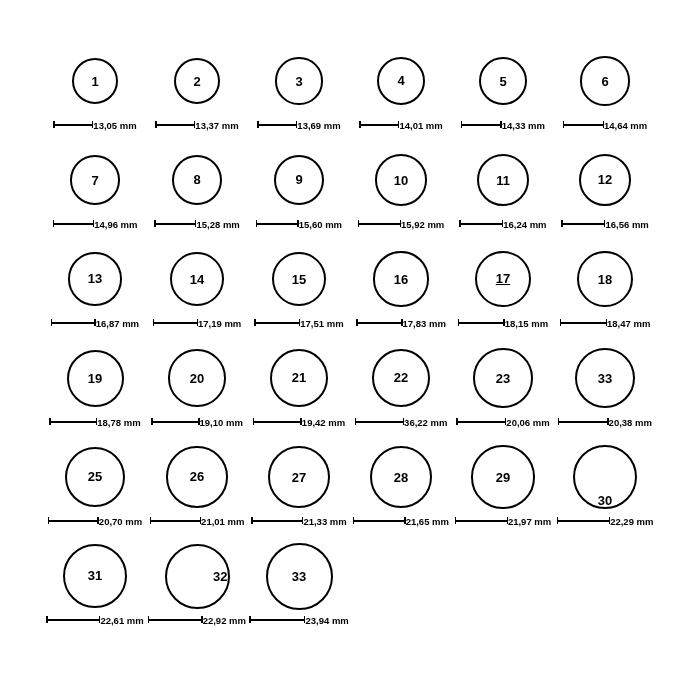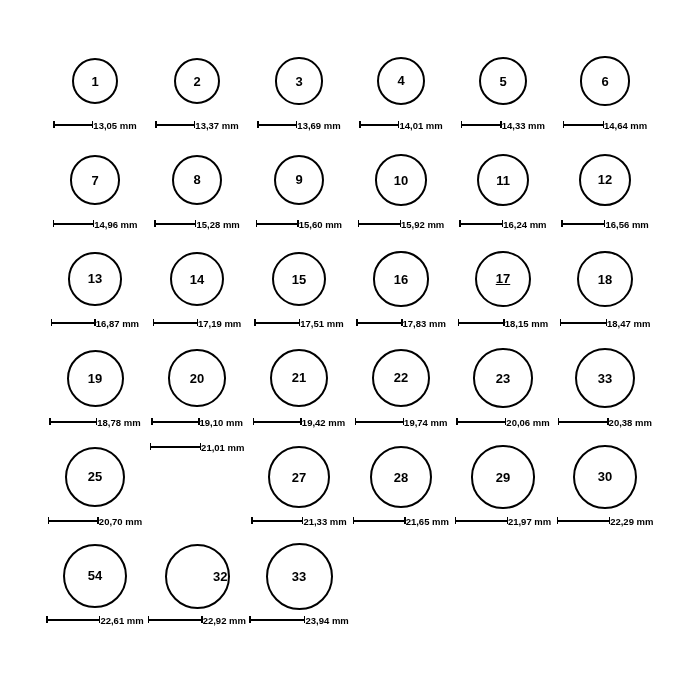--- a/index.html
+++ b/index.html
@@ -416,21 +416,21 @@
           <div class="ring-circle" style="width: 58.9px; height: 58.9px;">
             <span class="ring-number">22</span>
           </div>
         </div>
         <div class="measure">
           <div class="measure-bar" style="width: 49.5px;">
             <div class="line"></div>
             <div class="cap left"></div>
             <div class="cap right"></div>
           </div>
-          <div class="measure-label">19,74 mm</div>
+          <div class="measure-label">36,22 mm</div>
         </div>
       </div>
       <div class="size-cell">
         <div class="circle-wrap">
           <div class="ring-circle" style="width: 59.5px; height: 59.5px;">
             <span class="ring-number">23</span>
           </div>
         </div>
         <div class="measure">
           <div class="measure-bar" style="width: 50px;">
@@ -465,20 +465,25 @@
         <div class="measure">
           <div class="measure-bar" style="width: 51px;">
             <div class="line"></div>
             <div class="cap left"></div>
             <div class="cap right"></div>
           </div>
           <div class="measure-label">20,70 mm</div>
         </div>
       </div>
       <div class="size-cell">
+        <div class="circle-wrap">
+          <div class="ring-circle" style="width: 61.3px; height: 61.3px;">
+            <span class="ring-number">26</span>
+          </div>
+        </div>
         <div class="measure">
           <div class="measure-bar" style="width: 51.5px;">
             <div class="line"></div>
             <div class="cap left"></div>
             <div class="cap right"></div>
           </div>
           <div class="measure-label">21,01 mm</div>
         </div>
       </div>
       <div class="size-cell">
@@ -521,37 +526,37 @@
           <div class="measure-bar" style="width: 53.1px;">
             <div class="line"></div>
             <div class="cap left"></div>
             <div class="cap right"></div>
           </div>
           <div class="measure-label">21,97 mm</div>
         </div>
       </div>
       <div class="size-cell">
         <div class="circle-wrap">
-          <div class="ring-circle" style="width: 63.8px; height: 63.8px;">
+          <div class="ring-circle" style="width: 63.8px; height: 63.8px; align-items: flex-end;">
             <span class="ring-number">30</span>
           </div>
         </div>
         <div class="measure">
           <div class="measure-bar" style="width: 53.6px;">
             <div class="line"></div>
             <div class="cap left"></div>
             <div class="cap right"></div>
           </div>
           <div class="measure-label">22,29 mm</div>
         </div>
       </div>
       <div class="size-cell">
         <div class="circle-wrap">
           <div class="ring-circle" style="width: 64.4px; height: 64.4px;">
-            <span class="ring-number">54</span>
+            <span class="ring-number">31</span>
           </div>
         </div>
         <div class="measure">
           <div class="measure-bar" style="width: 54.1px;">
             <div class="line"></div>
             <div class="cap left"></div>
             <div class="cap right"></div>
           </div>
           <div class="measure-label">22,61 mm</div>
         </div>

